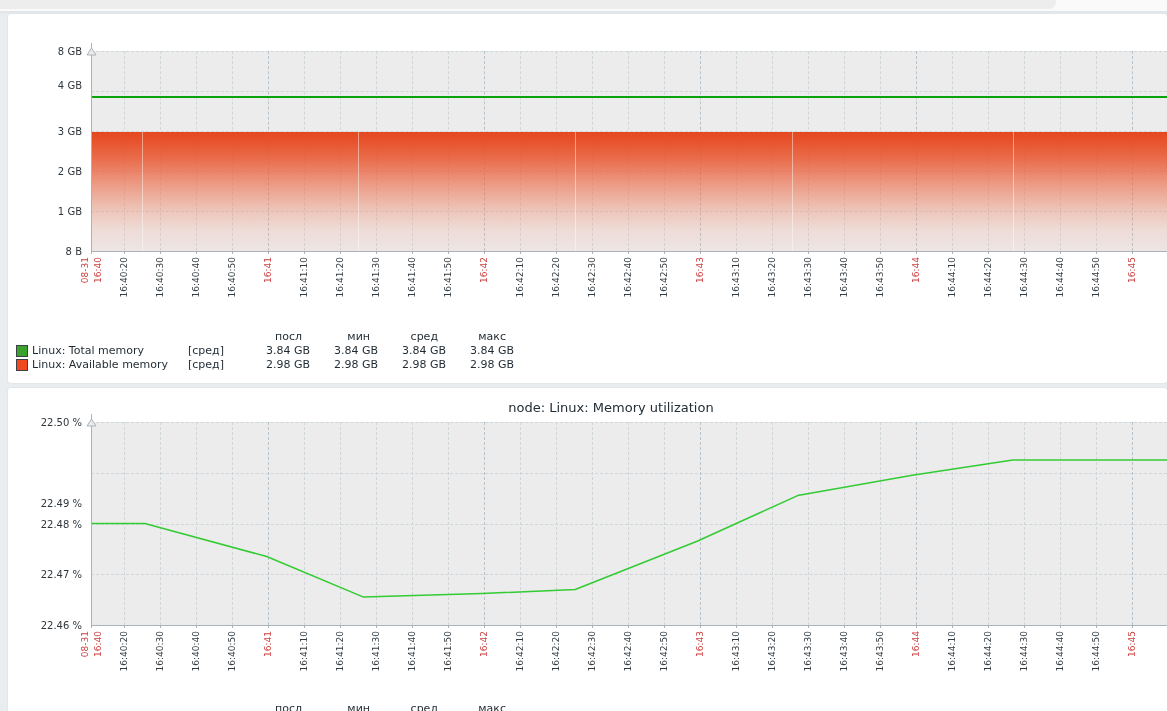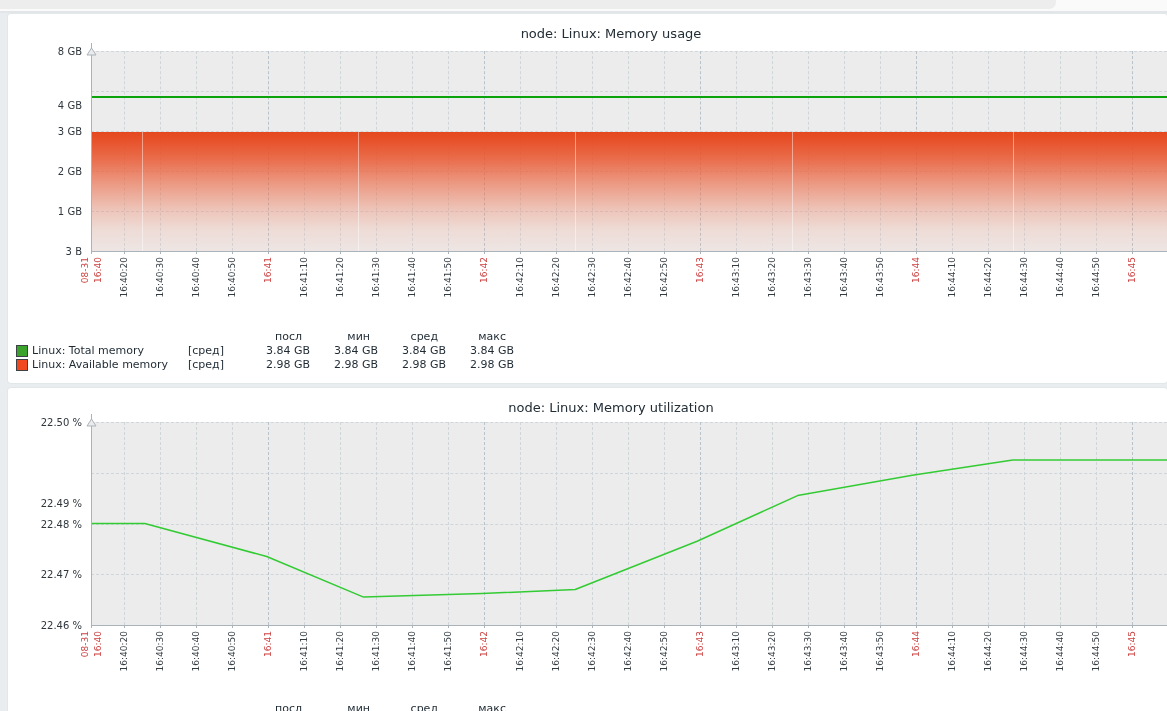--- a/index.html
+++ b/index.html
@@ -71,21 +71,20 @@
 </style>
 </head>
 <body>
 
 <div class="chrome">
   <div class="chrome-bar"></div>
   <div class="chrome-edge"></div>
 </div>
 
 <div class="panel" id="panel-0">
-  <div class="chart-title">node: Linux: Memory usage</div>
   <div class="plot" style="left: 83px; top: 37px; width: 1076px; height: 200px;">
       <div class="hgrid" style="top: 0px;"></div>
       <div class="hgrid" style="top: 40px;"></div>
       <div class="hgrid" style="top: 80px;"></div>
       <div class="hgrid" style="top: 120px;"></div>
       <div class="hgrid" style="top: 160px;"></div>
       <div class="vgrid" style="left: 33px;"></div>
       <div class="vgrid" style="left: 69px;"></div>
       <div class="vgrid" style="left: 105px;"></div>
       <div class="vgrid" style="left: 141px;"></div>
@@ -148,25 +147,25 @@
         </div>
         <div class="llabel">Linux: Available memory</div>
         <div class="lfunc">[сред]</div>
         <div class="lval">2.98 GB</div>
         <div class="lval">2.98 GB</div>
         <div class="lval">2.98 GB</div>
         <div class="lval">2.98 GB</div>
       </div>
     </div>
 <div class="ylab" style="left: 0px; width: 74px; top: 37px;">8 GB</div>
-    <div class="ylab" style="left: 0px; width: 74px; top: 91px;">4 GB</div>
+    <div class="ylab" style="left: 0px; width: 74px; top: 71px;">4 GB</div>
     <div class="ylab" style="left: 0px; width: 74px; top: 117px;">3 GB</div>
     <div class="ylab" style="left: 0px; width: 74px; top: 157px;">2 GB</div>
     <div class="ylab" style="left: 0px; width: 74px; top: 197px;">1 GB</div>
-    <div class="ylab" style="left: 0px; width: 74px; top: 237px;">3 B</div>
+    <div class="ylab" style="left: 0px; width: 74px; top: 237px;">8 B</div>
     <div class="axis-tick" style="left: 83px; top: 237px;"></div>
     <div class="xlab red" style="left: 83px; top: 243px;">
       <span>08-31</span>
       <span>16:40</span>
     </div>
     <div class="axis-tick" style="left: 116px; top: 237px;"></div>
     <div class="xlab" style="left: 116px; top: 243px;">
       <span>16:40:20</span>
     </div>
     <div class="axis-tick" style="left: 152px; top: 237px;"></div>

